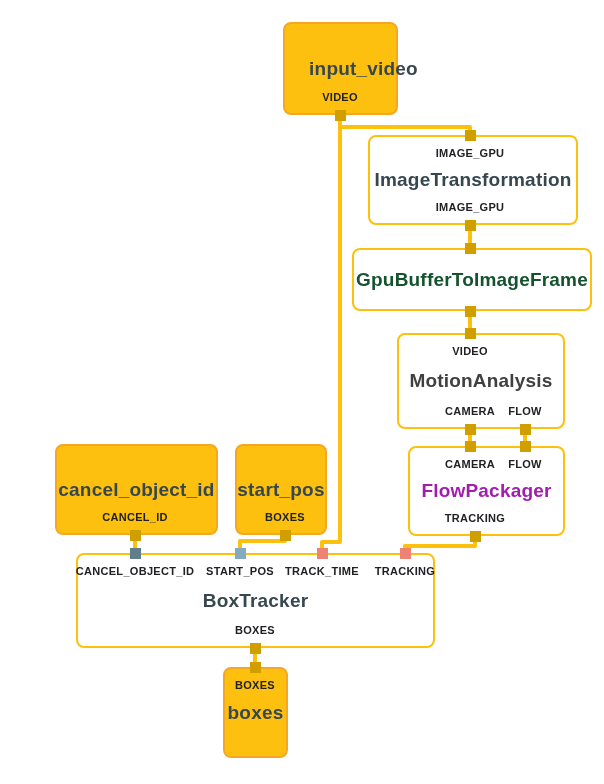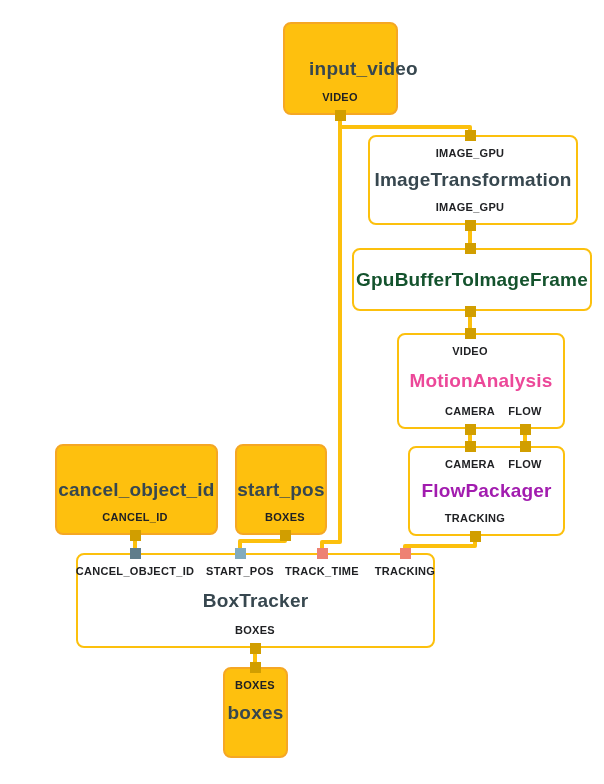--- a/index.html
+++ b/index.html
@@ -64,21 +64,21 @@
     </div>
     <div class="node calculator" style="left: 368px; top: 135px; width: 210px; height: 90px; background: rgb(255, 255, 255); border: 2px solid rgb(252, 192, 13);">
       <div class="title" style="color: rgb(55, 71, 79);">ImageTransformation</div>
       <span class="port-label top" style="left: 100px; color: rgb(32, 33, 36);">IMAGE_GPU</span>
       <span class="port-label bottom" style="left: 100px; color: rgb(32, 33, 36);">IMAGE_GPU</span>
     </div>
     <div class="node calculator" style="left: 352px; top: 248px; width: 240px; height: 63px; background: rgb(255, 255, 255); border: 2px solid rgb(252, 192, 13);">
       <div class="title" style="color: #14532d;">GpuBufferToImageFrame</div>
     </div>
     <div class="node calculator" style="left: 397px; top: 333px; width: 168px; height: 96px; background: rgb(255, 255, 255); border: 2px solid rgb(252, 192, 13);">
-      <div class="title" style="color: #ec4899;">MotionAnalysis</div>
+      <div class="title" style="color: #404040;">MotionAnalysis</div>
       <span class="port-label top" style="left: 71px; color: rgb(32, 33, 36);">VIDEO</span>
       <span class="port-label bottom" style="left: 71px; color: rgb(32, 33, 36);">CAMERA</span>
       <span class="port-label bottom" style="left: 126px; color: rgb(32, 33, 36);">FLOW</span>
     </div>
     <div class="node calculator" style="left: 408px; top: 446px; width: 157px; height: 90px; background: rgb(255, 255, 255); border: 2px solid rgb(252, 192, 13);">
       <div class="title" style="color: #a21caf;">FlowPackager</div>
       <span class="port-label top" style="left: 60px; color: rgb(32, 33, 36);">CAMERA</span>
       <span class="port-label top" style="left: 115px; color: rgb(32, 33, 36);">FLOW</span>
       <span class="port-label bottom" style="left: 65px; color: rgb(32, 33, 36);">TRACKING</span>
     </div>

